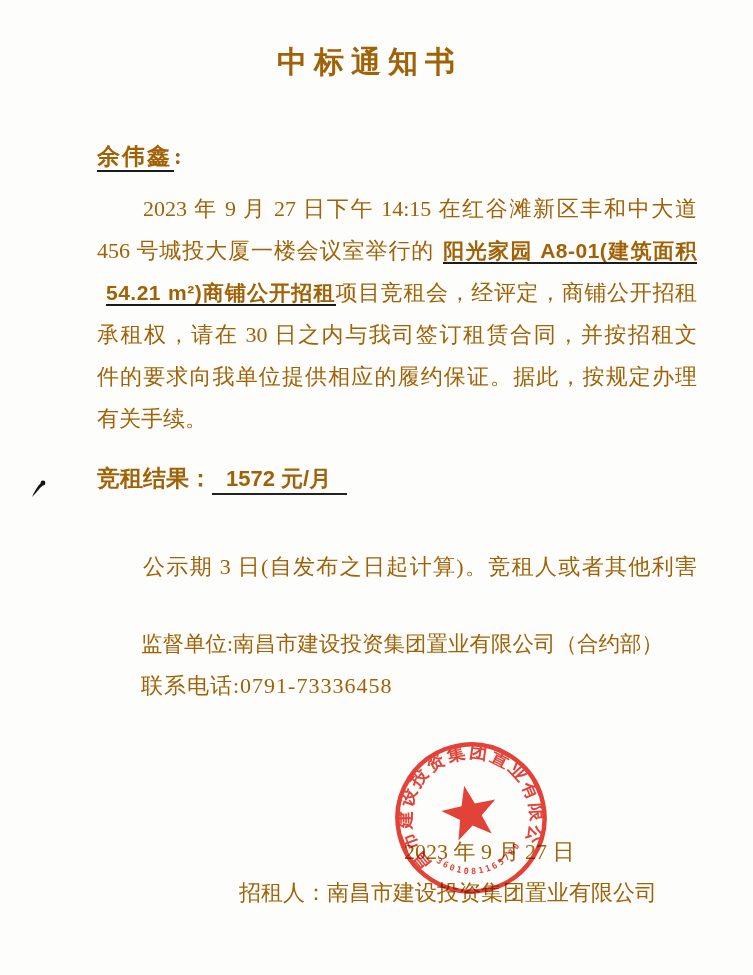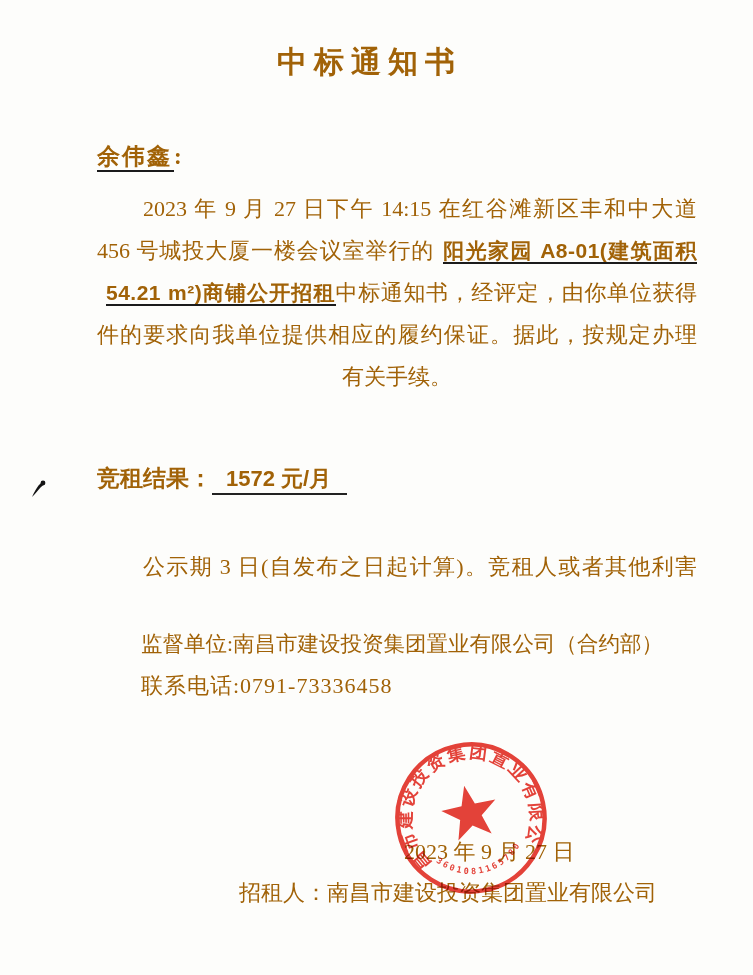--- a/index.html
+++ b/index.html
@@ -19,21 +19,20 @@
   .addressee{
     position:absolute;top:141px;left:97px;
     font-size:23px;font-weight:700;letter-spacing:2px;
   }
   .addressee .name{border-bottom:2px solid #1b1b1b;padding:0 2px 1px 0;}
   .content{position:absolute;left:97px;width:600px;}
   .body-block{top:188px;}
   .line{
     font-size:22px;line-height:42px;height:42px;
     white-space:nowrap;
-    text-align:center;
   }
   .line.fill{
     white-space:normal;
     text-align:justify;
     -moz-text-align-last:justify;
     text-align-last:justify;
   }
   .indent{text-indent:46px;}
   .em{
     font-weight:700;
@@ -77,21 +76,22 @@
 
   <div class="title">中标通知书</div>
 
   <div class="addressee">
     <span class="name">余伟鑫</span><span>:</span>
   </div>
 
   <div class="content body-block" style="position:absolute;top:188px;">
     <div class="line fill indent">2023 年 9 月 27 日下午 14:15 在红谷滩新区丰和中大道</div>
     <div class="line fill"><span>456 号城投大厦一楼会议室举行的</span><span class="em">阳光家园 A8-01(建筑面积</span></div>
-    <div class="line fill"><span class="em">54.21 m²)商铺公开招租</span><span>中标通知书，经评定，由你单位获得</span></div>
+    <div class="line fill"><span class="em">54.21 m²)商铺公开招租</span><span>项目竞租会，经评定，商铺公开招租</span></div>
+    <div class="line fill">承租权，请在 30 日之内与我司签订租赁合同，并按招租文</div>
     <div class="line fill">件的要求向我单位提供相应的履约保证。据此，按规定办理</div>
     <div class="line">有关手续。</div>
   </div>
 
   <div class="result-line">
     <span>竞租结果：</span><span class="value">1572 元/月</span>
   </div>
 
   <div class="content notice-block" style="position:absolute;top:546px;">
     <div class="line fill indent">公示期 3 日(自发布之日起计算)。竞租人或者其他利害</div>

